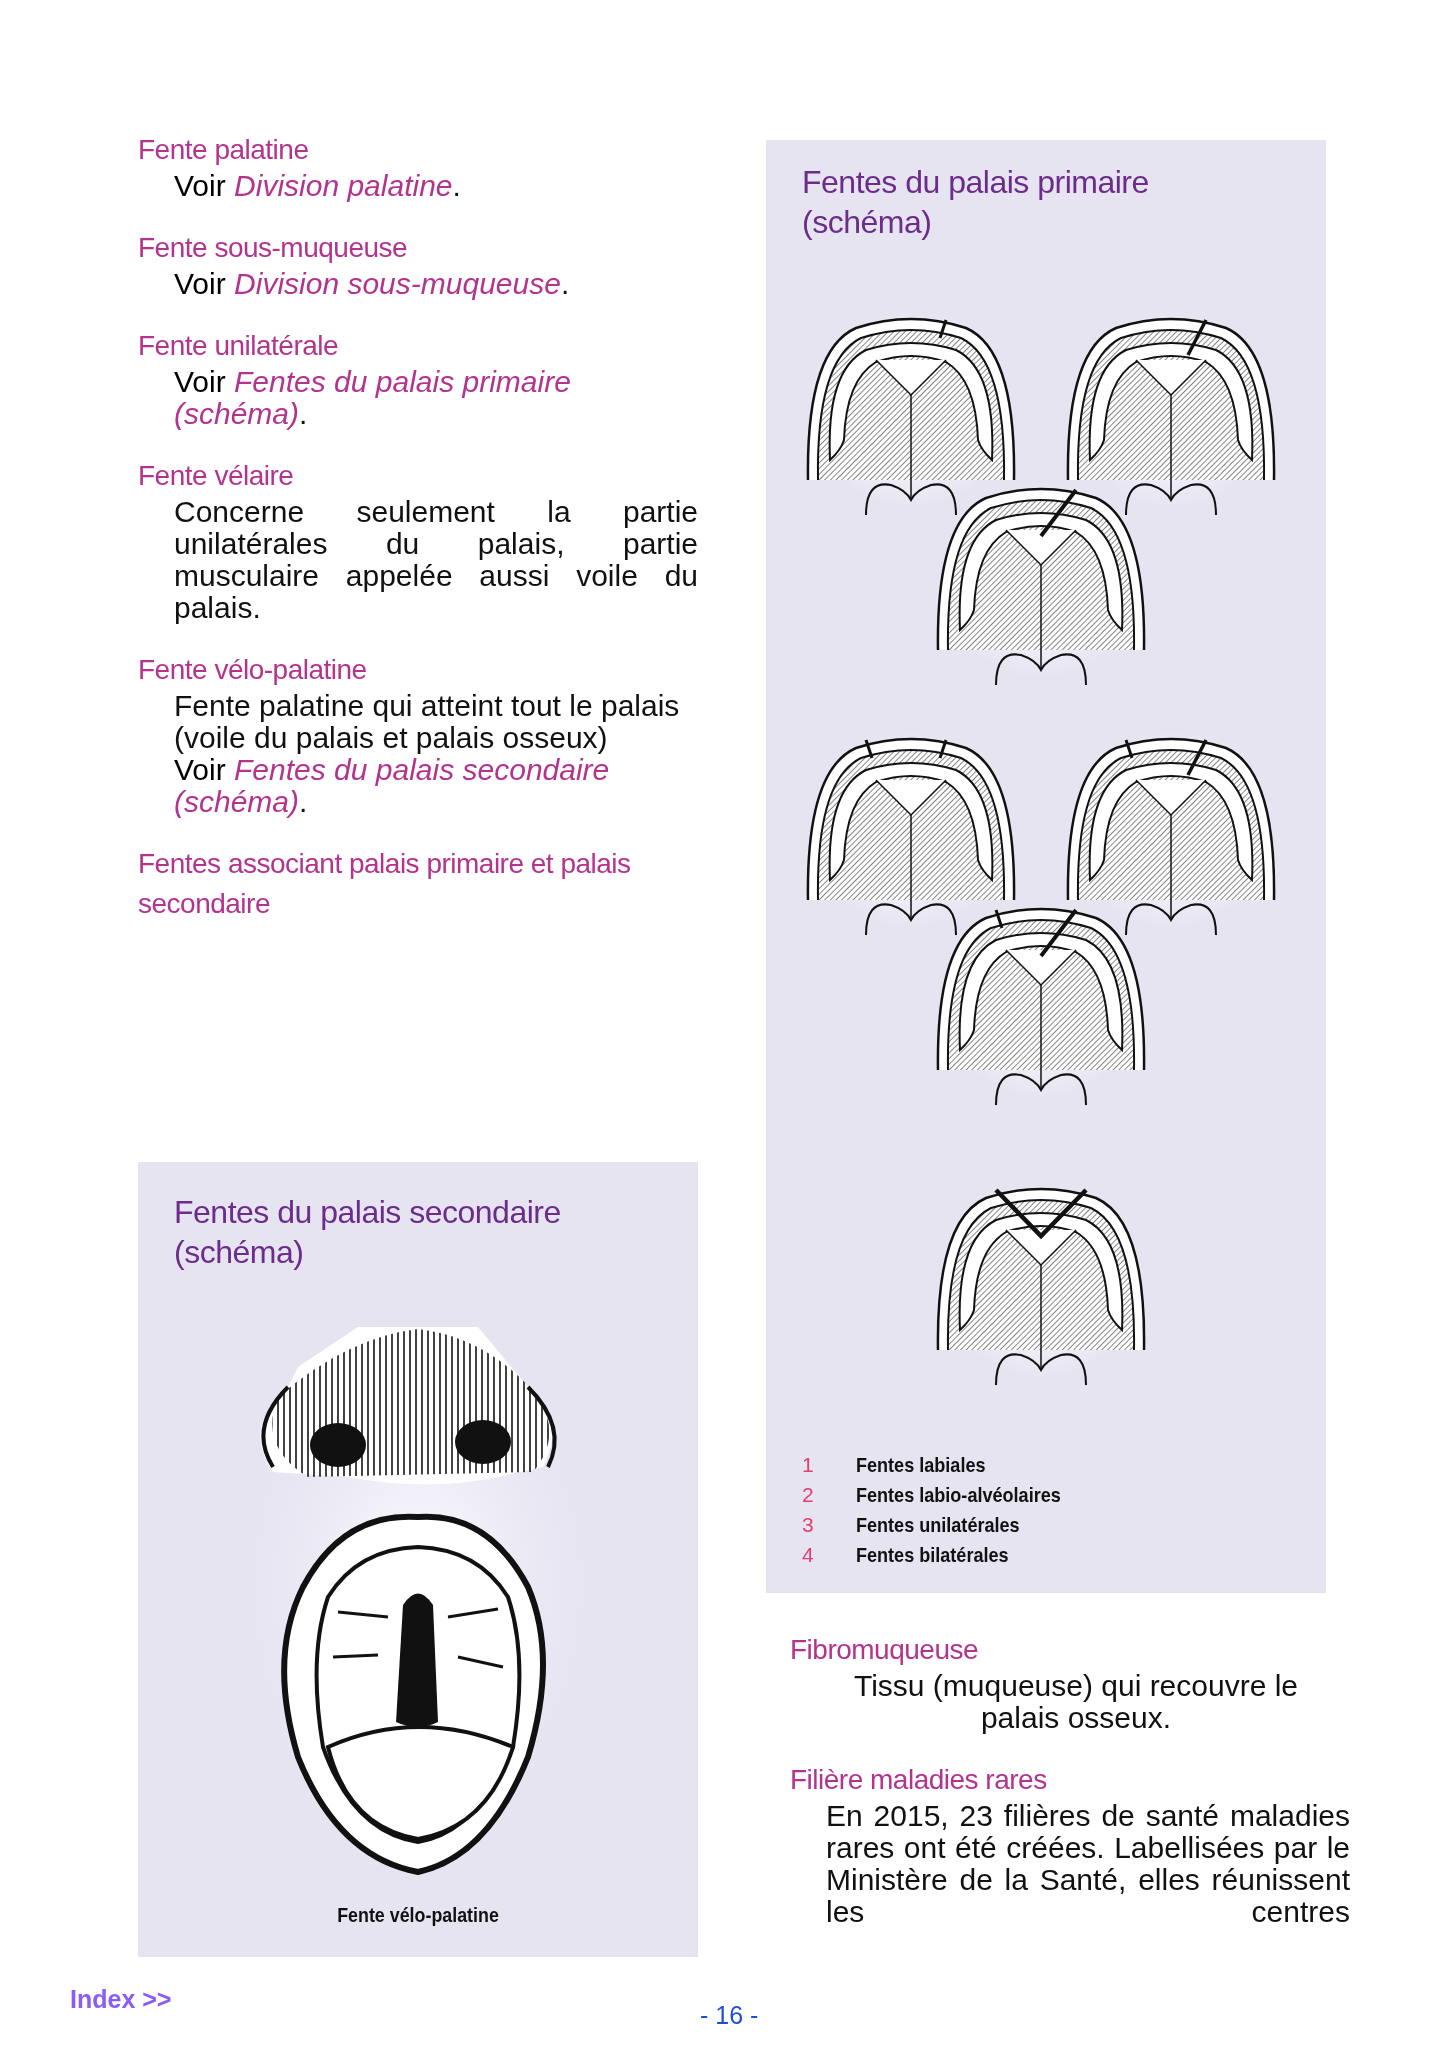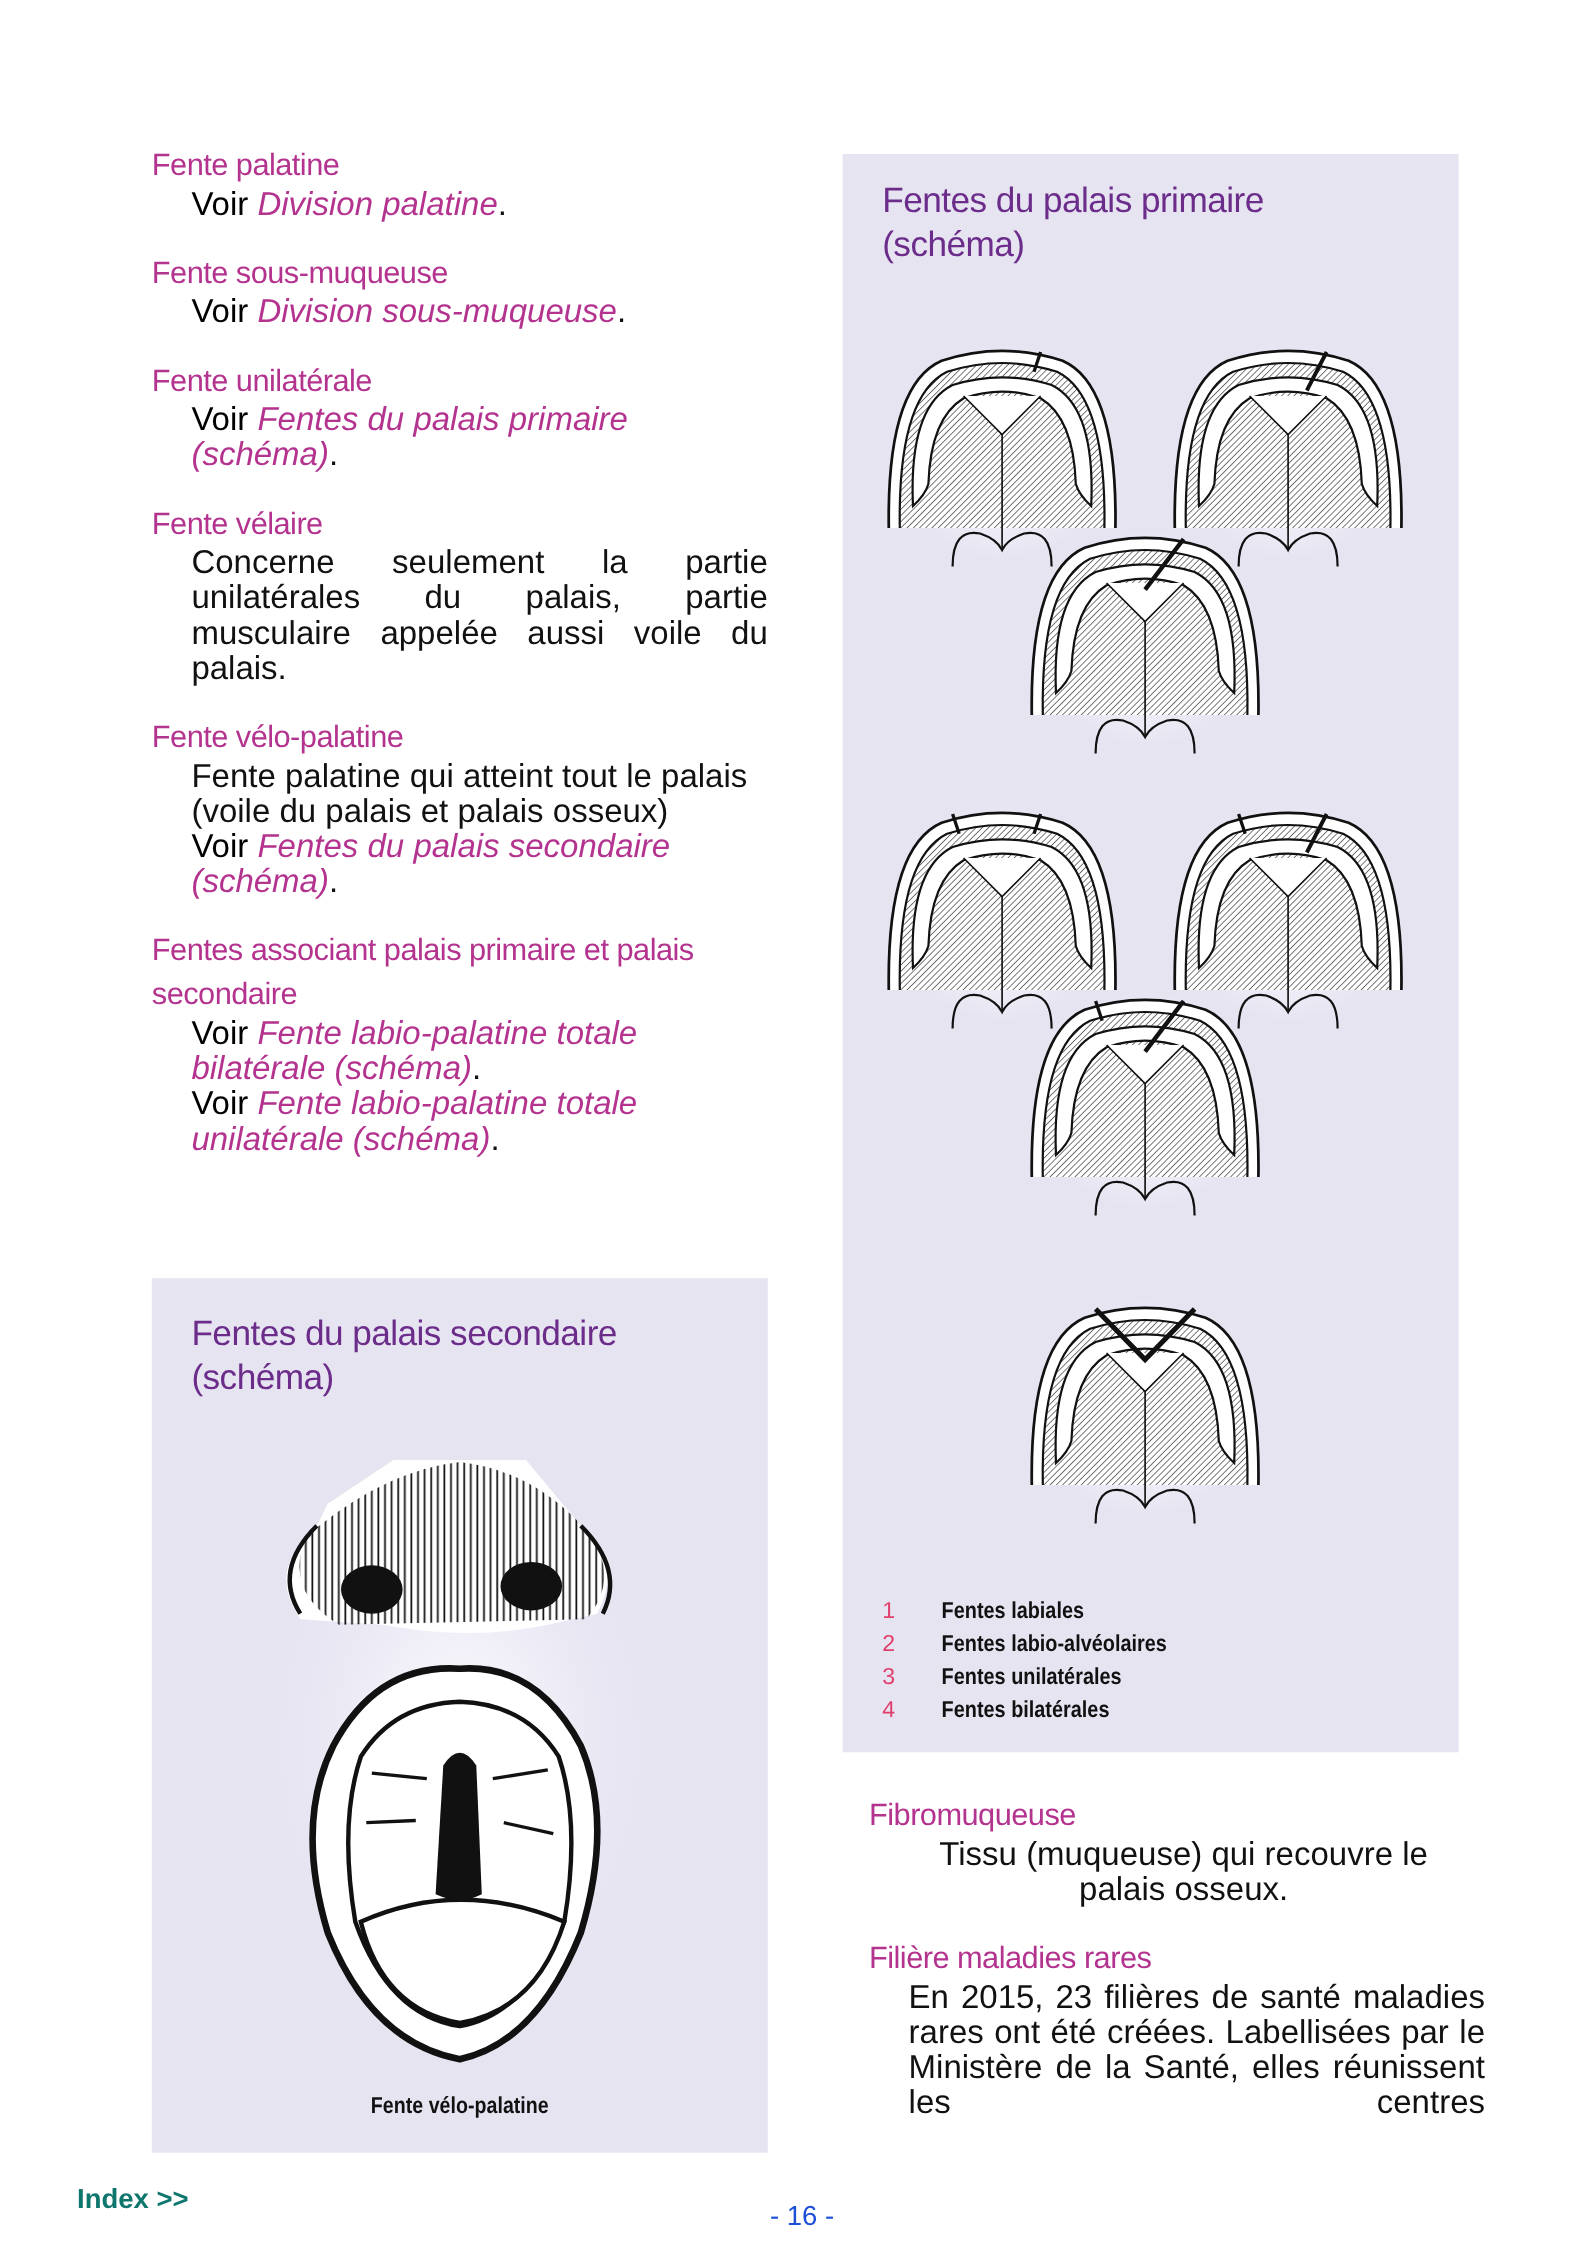--- a/index.html
+++ b/index.html
@@ -24,21 +24,21 @@
   #panel-secondary .caption { position: absolute; left: 0; width: 100%; bottom: 30px; text-align: center; font-weight: bold; font-size: 21px; transform: scaleX(0.85); }
 
   #panel-primary { left: 766px; top: 140px; width: 560px; height: 1453px; }
   #panel-primary .panel-title { position: absolute; left: 36px; top: 22px; width: 480px; }
   .palate { position: absolute; width: 230px; height: 210px; }
   .legend { position: absolute; left: 36px; top: 1310px; }
   .legend-row { display: flex; font-size: 21px; line-height: 30px; }
   .legend-num { color: #e0406e; width: 54px; }
   .legend-label { font-weight: bold; color: #111; transform: scaleX(0.86); transform-origin: left; white-space: nowrap; }
 
-  .footer-index { position: absolute; left: 70px; top: 1985px; font-size: 25px; font-weight: bold; color: #0f766e; }
+  .footer-index { position: absolute; left: 70px; top: 1985px; font-size: 25px; font-weight: bold; color: #8b5cf6; }
   .footer-page { position: absolute; left: 700px; top: 1985px; font-size: 25px; color: #1d4ed8; margin-top: 16px; }
 </style>
 </head>
 <body>
 
 <div class="col-left">
   <div class="entry">
     <div class="term">Fente palatine</div>
     <div class="def">
       <span class="voir">Voir</span>
@@ -73,30 +73,20 @@
       <div>Fente palatine qui atteint tout le palais (voile du palais et palais osseux)</div>
       <div style="width:440px">
         <span class="voir">Voir</span>
         <span class="ref">Fentes du palais secondaire (schéma)</span><span>.</span>
       </div>
     </div>
   </div>
 
   <div class="entry">
     <div class="term">Fentes associant palais primaire et palais secondaire</div>
-    <div class="def" style="text-align:left;width:430px">
-      <div>
-        <span class="voir">Voir</span>
-        <span class="ref">Fente labio-palatine totale bilatérale (schéma)</span><span>.</span>
-      </div>
-      <div>
-        <span class="voir">Voir</span>
-        <span class="ref">Fente labio-palatine totale unilatérale (schéma)</span><span>.</span>
-      </div>
-    </div>
   </div>
 </div>
 
 <div class="panel" id="panel-secondary">
   <div class="panel-title">Fentes du palais secondaire (schéma)</div>
   <svg class="illus" viewBox="0 0 380 560">
     <defs>
       <radialGradient id="glow" cx="50%" cy="50%" r="50%">
         <stop offset="0%" stop-color="#ffffff"></stop>
         <stop offset="100%" stop-color="#e7e4f2" stop-opacity="0"></stop>

